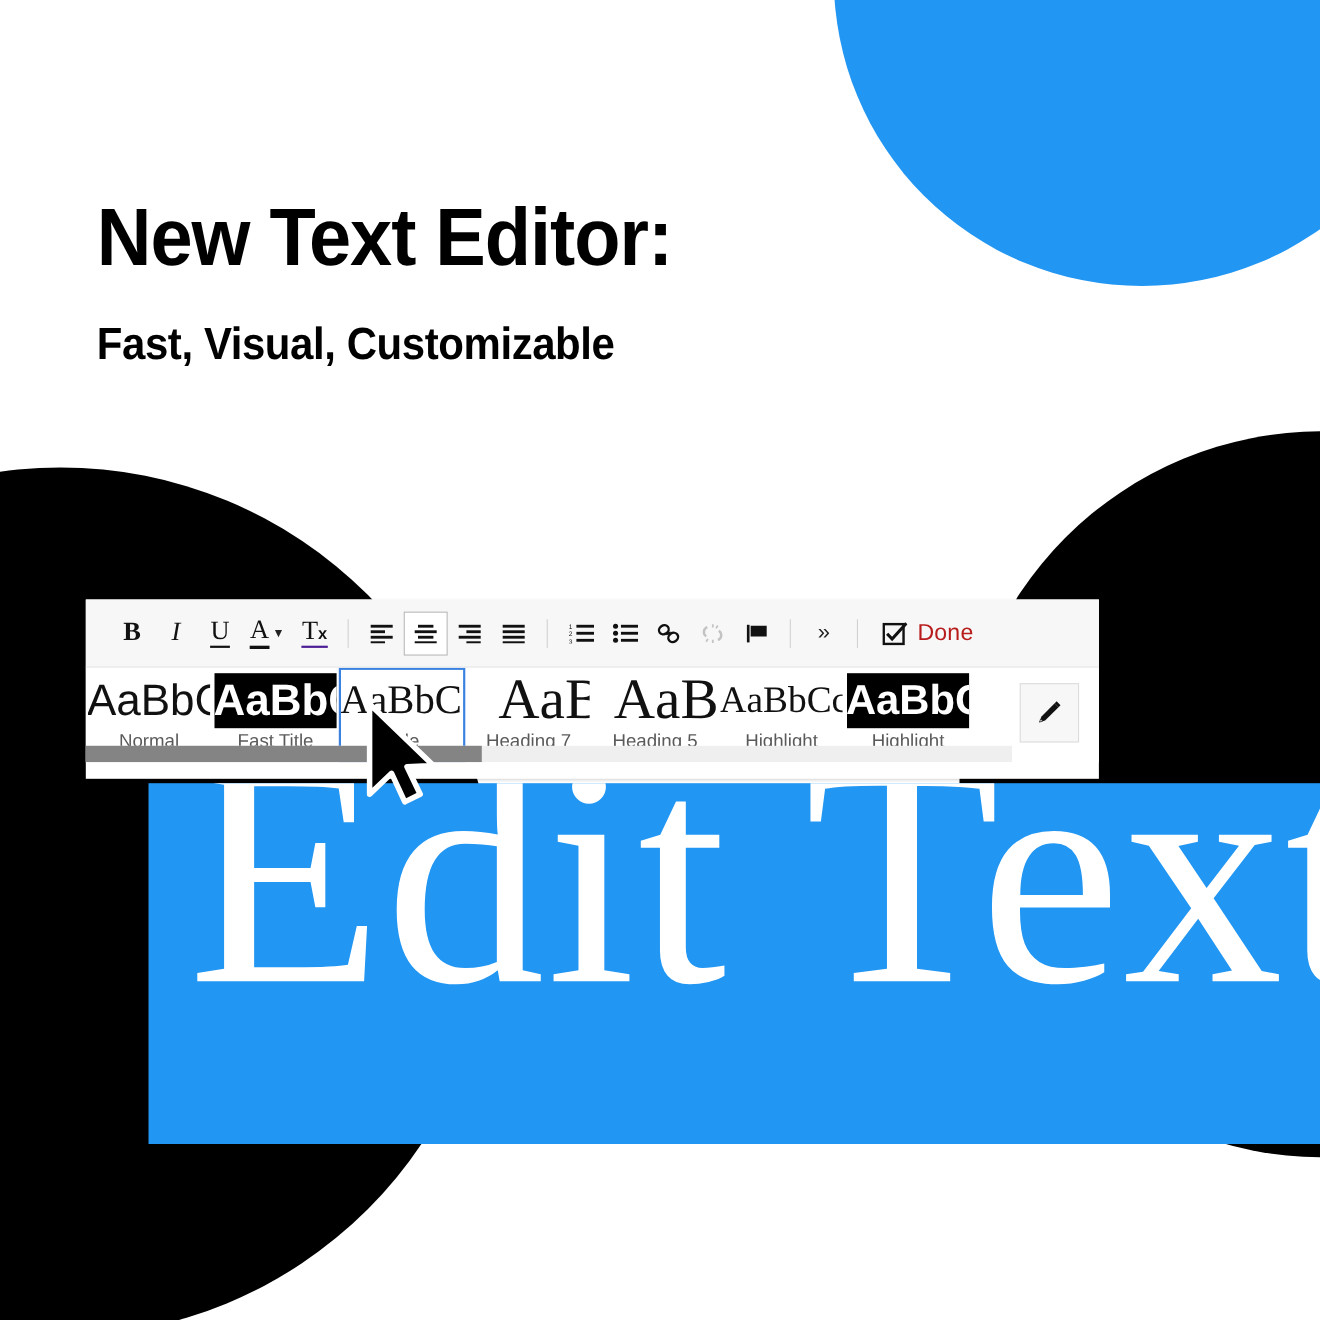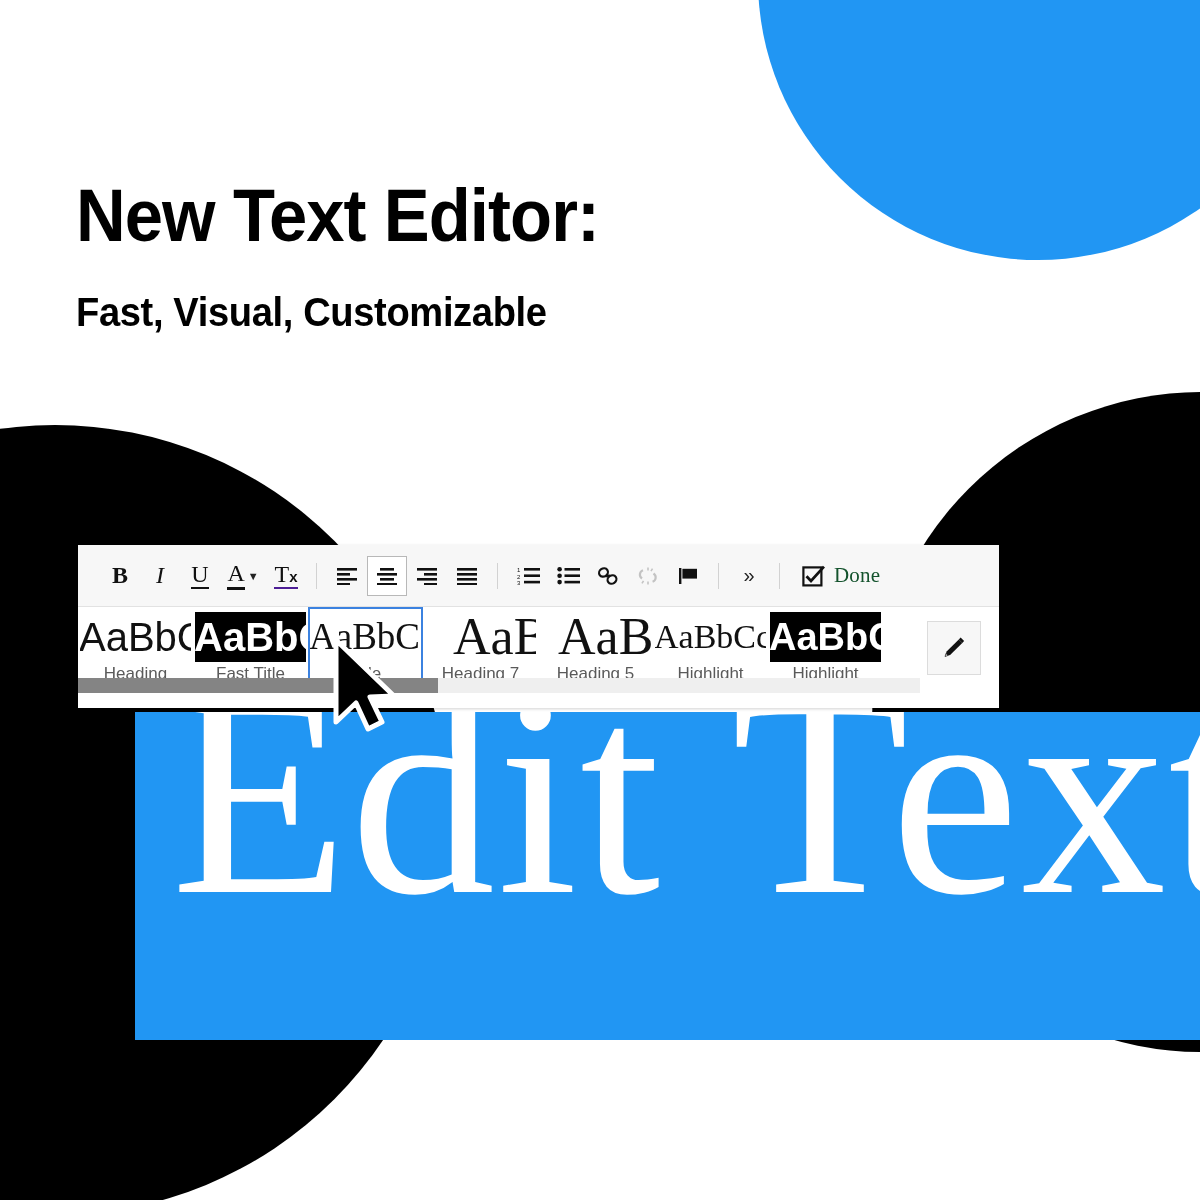--- a/index.html
+++ b/index.html
@@ -33,21 +33,21 @@
   #black-circle-right {
     left: 872px; top: 392px;
     width: 660px; height: 660px;
     border-radius: 50%;
     background: #000000;
   }
 
   
   #headline-block {
     position: absolute;
-    left: 76px; top: 178px;
+    left: 88px; top: 178px;
     width: 900px;
   }
   #page-title {
     margin: 0;
     font-family: "Liberation Sans Narrow", "Liberation Sans", sans-serif;
     font-weight: 700;
     font-size: 74px;
     line-height: 1.02;
     letter-spacing: -1px;
     color: #000000;
@@ -126,23 +126,23 @@
     width: 1px; height: 26px;
     background: #d2d2d2;
     margin: 0 10px;
   }
   #done-btn {
     display: flex; align-items: center; gap: 9px;
     margin-left: 12px;
     cursor: pointer;
   }
   #done-label {
-    font-family: Liberation Serif, serif;
+    font-family: Liberation Sans, sans-serif;
     font-size: 21px;
-    color: #14532d;
+    color: #b91c1c;
     letter-spacing: 0.2px;
   }
   .chev {
     font-family: "Liberation Sans", sans-serif;
     font-size: 20px;
     color: #222;
   }
 
   
   #styles-row {
@@ -376,21 +376,21 @@
           <path d="M4.5 12.2 L9 17 L22 2.6" fill="none" stroke="#111" stroke-width="2.8"></path>
         </svg>
         <span id="done-label">Done</span>
       </div>
     </div>
 
     <div id="styles-row">
 
       <div class="style-cell">
         <div class="style-preview p-normal clip-left">AaBbCc</div>
-        <div class="style-label">Heading</div>
+        <div class="style-label">Normal</div>
       </div>
 
       <div class="style-cell">
         <div class="style-preview p-pagetitle inverse clip-left">AaBbCc</div>
         <div class="style-label">Fast Title</div>
       </div>
 
       <div class="style-cell selected">
         <div class="style-preview p-title">AaBbCc</div>
         <div class="style-label">Title</div>

